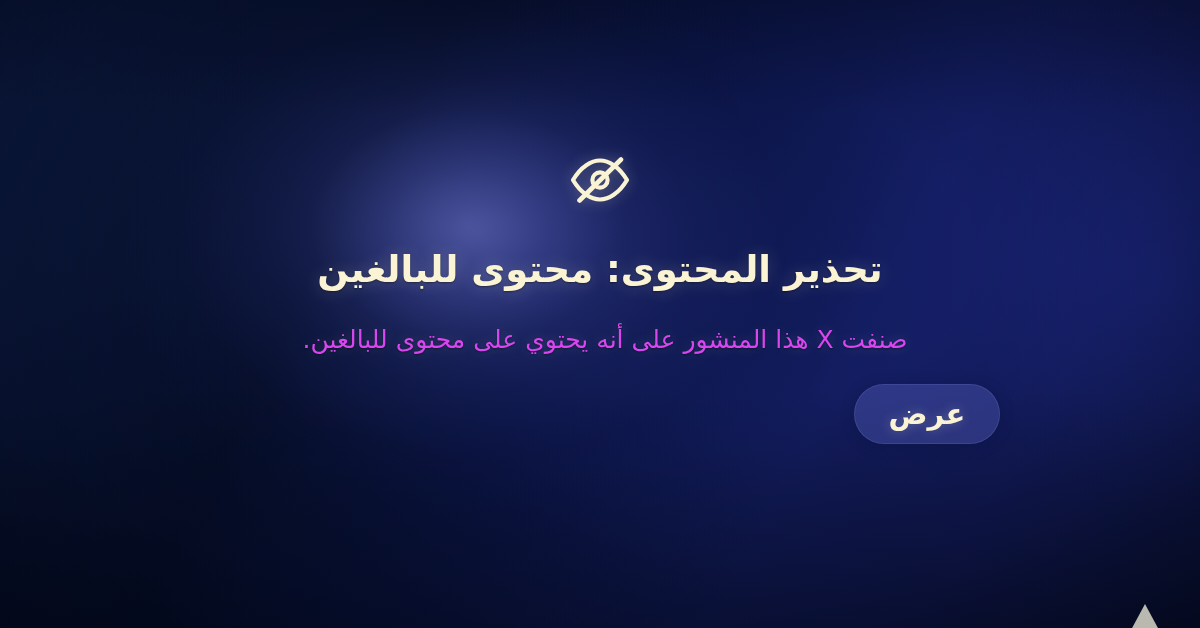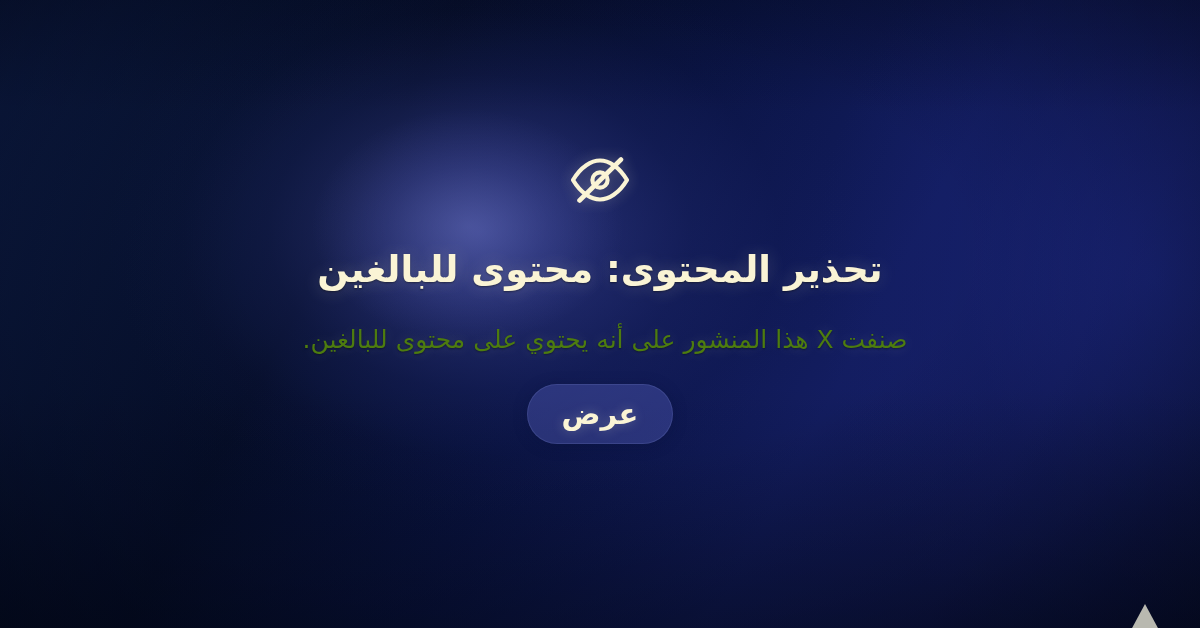--- a/index.html
+++ b/index.html
@@ -124,35 +124,35 @@
     margin: 0 0 26px 0;
     text-shadow: 0 0 18px rgba(250, 244, 213, 0.22),
                  0 1px 2px rgba(0, 0, 0, 0.45);
     direction: rtl;
   }
 
   
   #body-text {
     max-width: 800px;
     text-align: right;
-    color: #4d7c0f;
+    color: #d946ef;
     font-size: 25px;
     font-weight: 400;
     line-height: 1.48;
     margin: 0 0 26px 10px;
     text-shadow: 0 0 14px rgba(243, 237, 210, 0.18),
                  0 1px 2px rgba(0, 0, 0, 0.40);
     direction: rtl;
   }
 
   
   #action-row {
     width: 800px;
     display: flex;
-    justify-content: center;
+    justify-content: flex-start;
     direction: rtl;
     padding-right: 0;
     box-sizing: border-box;
   }
 
   #view-button {
     min-width: 146px;
     height: 60px;
     padding: 0 30px;
     border: none;

